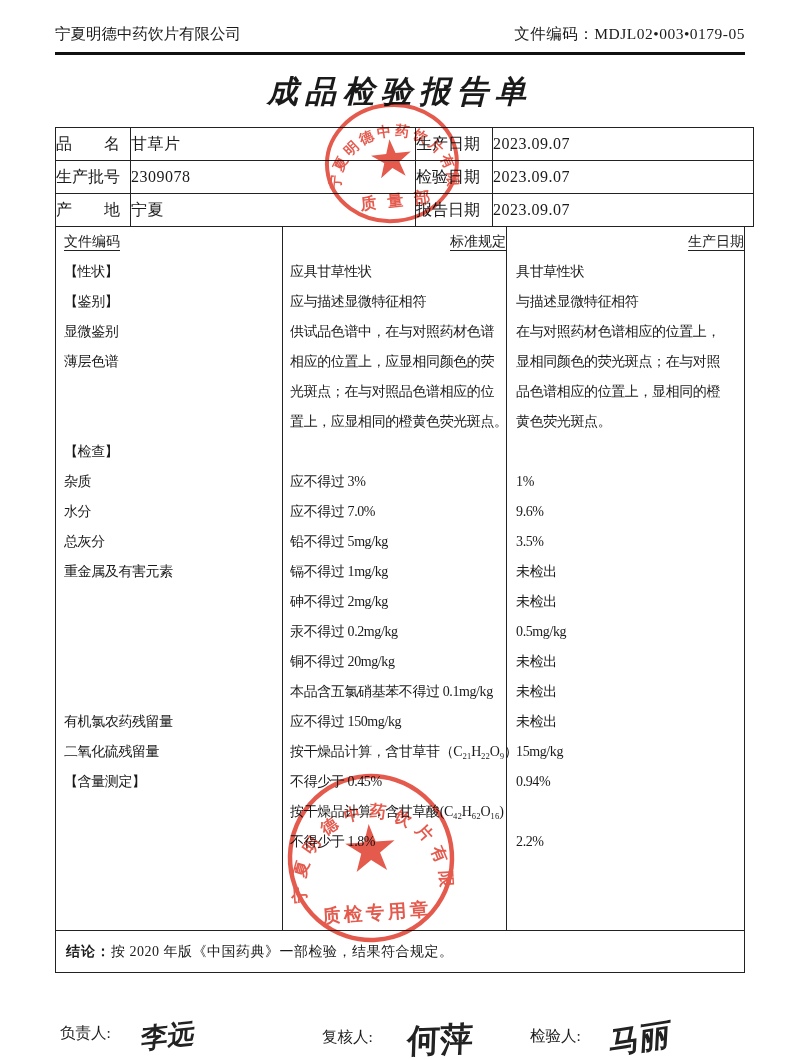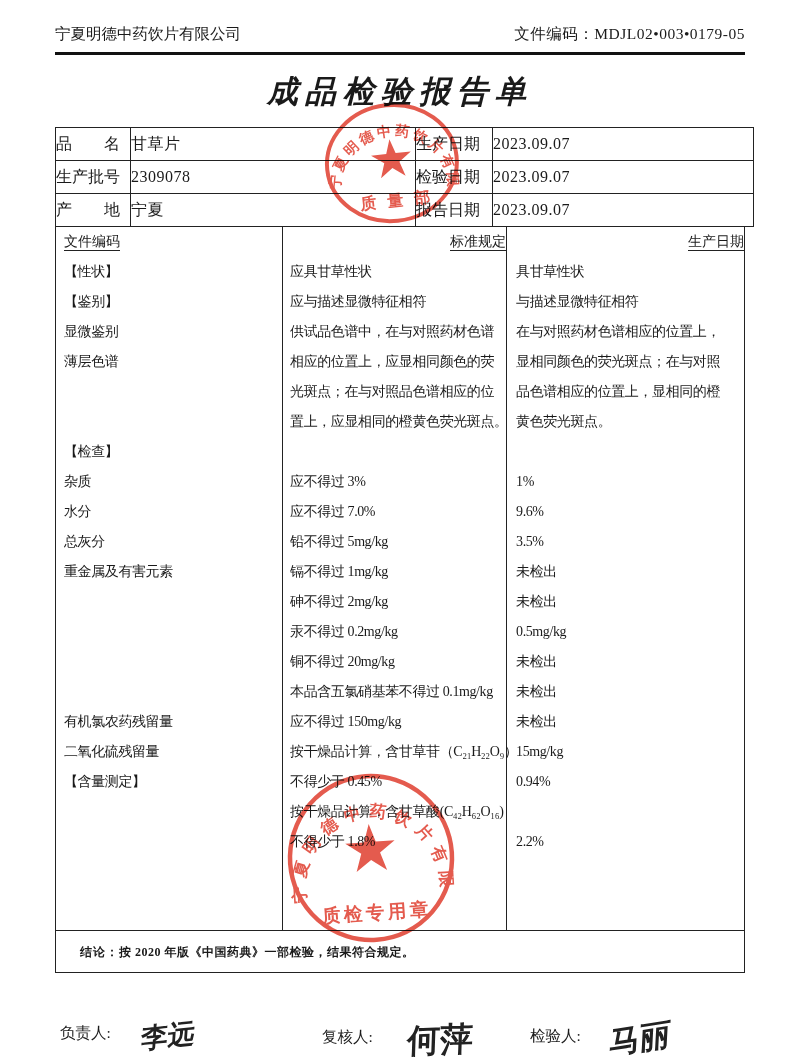--- a/index.html
+++ b/index.html
@@ -41,21 +41,21 @@
   .mcol-std   .line { padding-left:7px; }
   .mcol-res   .line { padding-left:9px; }
   .colhead { height:30px; line-height:30px; }
   .colhead span { border-bottom:1px solid var(--line); padding-bottom:1px; }
   .colhead.center { text-align:right; }
   .colhead.left { padding-left:8px; }
   .mspacer { height:43px; }
 
   
   .conclusion { border:1px solid var(--line); margin-top:-1px; height:43px; line-height:42px;
-                padding-left:24px; font-size:12px; letter-spacing:0.5px;font-weight:bold; }
+                padding-left:10px; font-size:14px; letter-spacing:0.5px; }
   .conclusion b { letter-spacing:1px; }
 
   
   .footer { position:absolute; left:0; top:1006px; width:690px; height:54px; font-size:15.5px; }
   .siggroup { position:absolute; top:12px; white-space:nowrap; }
   .sg1 { left:5px; } .sg2 { left:267px; } .sg3 { left:475px; }
   .sig { display:inline-block; font-weight:bold; color:#222;
          font-family:"DejaVu Sans",sans-serif; }
   .sig1 { font-size:27px; margin-left:26px; transform:rotate(-6deg) skewX(-10deg); vertical-align:-7px; }
   .sig2 { font-size:33px; margin-left:30px; transform:rotate(-2deg) skewX(-4deg);  vertical-align:-9px; }

